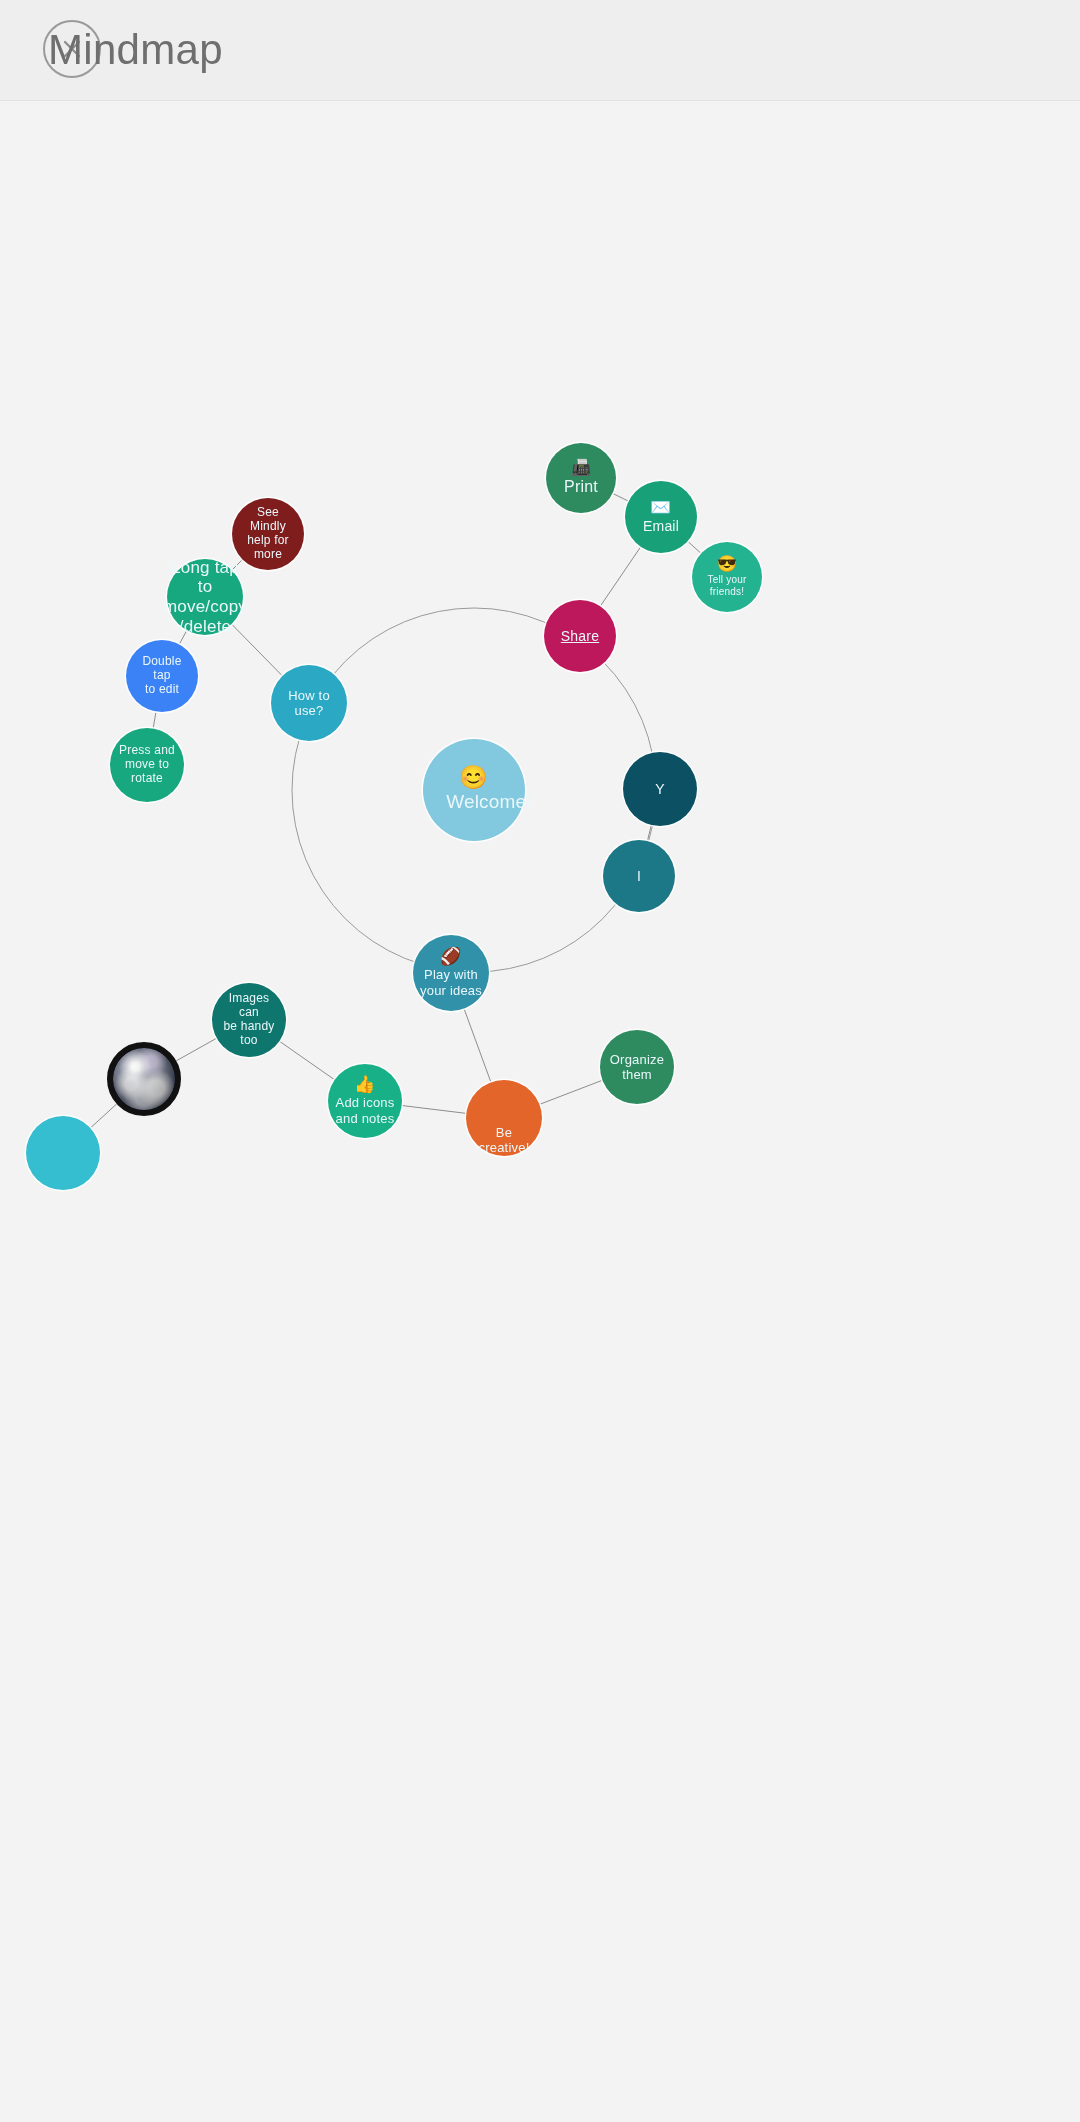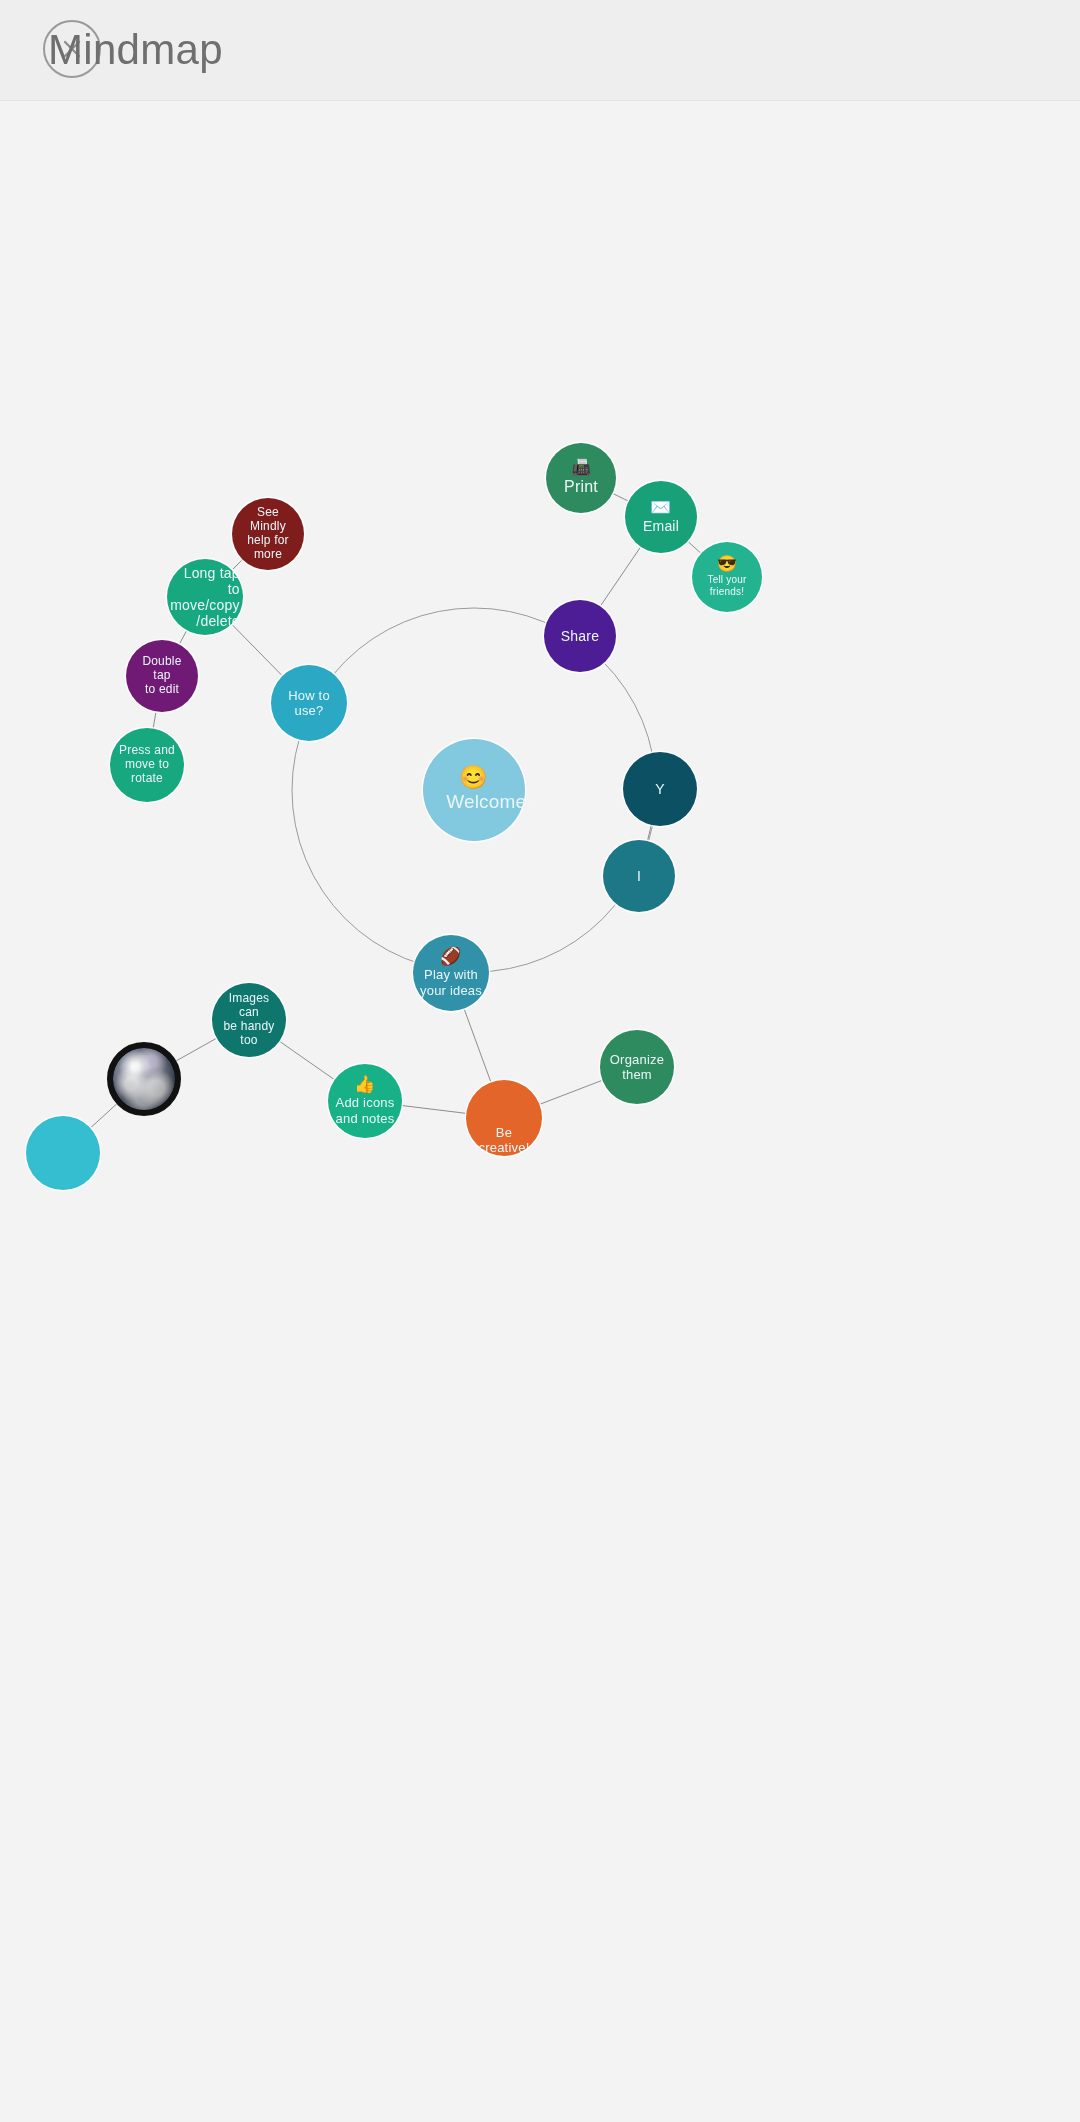--- a/index.html
+++ b/index.html
@@ -156,21 +156,21 @@
     </svg>
   <div id="node-layer">
       <div class="node" style="left: 423px; top: 638px; width: 102px; height: 102px; background: rgb(130, 200, 222);">
         <div class="emoji" style="font-size: 23px;">😊</div>
         <div class="label" style="font-size: 19px; padding-left: 36px;">Welcome!</div>
       </div>
       <div class="node" style="left: 271px; top: 564px; width: 76px; height: 76px; background: rgb(43, 168, 196);">
         <div class="label" style="font-size: 13px;">How to
 use?</div>
       </div>
-      <div class="node" style="left: 544px; top: 499px; width: 72px; height: 72px; background: #4c1d95;">
+      <div class="node" style="left: 544px; top: 499px; width: 72px; height: 72px; background: #be185d; text-decoration: underline;">
         <div class="label" style="font-size: 14px;">Share</div>
       </div>
       <div class="node" style="left: 623px; top: 651px; width: 74px; height: 74px; background: rgb(11, 81, 99);">
         <div class="label" style="font-size: 14px;">Y</div>
       </div>
       <div class="node" style="left: 603px; top: 739px; width: 72px; height: 72px; background: rgb(28, 119, 134);">
         <div class="label" style="font-size: 14px;">I</div>
       </div>
       <div class="node" style="left: 413px; top: 834px; width: 76px; height: 76px; background: rgb(49, 145, 168);">
         <div class="emoji" style="font-size: 17px;">🏈</div>
@@ -189,25 +189,25 @@
         <div class="emoji" style="font-size: 16px;">😎</div>
         <div class="label" style="font-size: 10px;">Tell your
 friends!</div>
       </div>
       <div class="node" style="left: 232px; top: 397px; width: 72px; height: 72px; background: #7f1d1d;">
         <div class="label" style="font-size: 12px;">See Mindly
 help for
 more</div>
       </div>
       <div class="node" style="left: 167px; top: 458px; width: 76px; height: 76px; background: rgb(24, 168, 127);">
-        <div class="label" style="font-size: 14px; text-align: right;">Long tap to
+        <div class="label" style="font-size: 17px;">Long tap to
 move/copy
 /delete</div>
       </div>
-      <div class="node" style="left: 126px; top: 539px; width: 72px; height: 72px; background: #701a75;">
+      <div class="node" style="left: 126px; top: 539px; width: 72px; height: 72px; background: #3b82f6;">
         <div class="label" style="font-size: 12px;">Double tap
 to edit</div>
       </div>
       <div class="node" style="left: 110px; top: 627px; width: 74px; height: 74px; background: rgb(24, 168, 127);">
         <div class="label" style="font-size: 12px;">Press and
 move to
 rotate</div>
       </div>
       <div class="node" style="left: 212px; top: 882px; width: 74px; height: 74px; background: #0f766e;">
         <div class="label" style="font-size: 12px;">Images can

